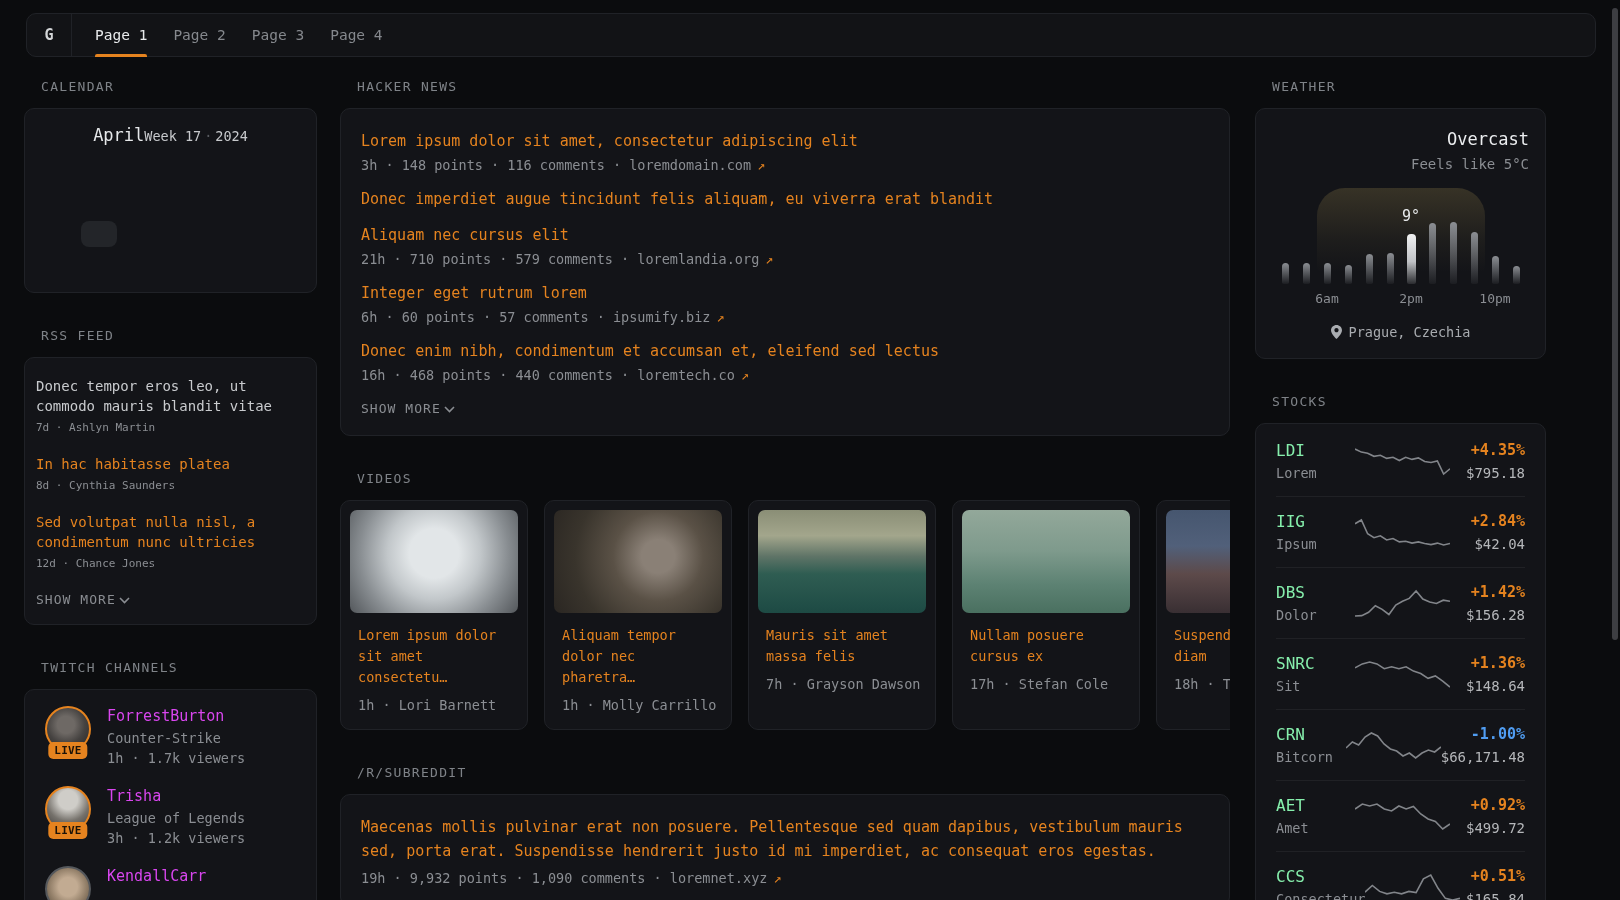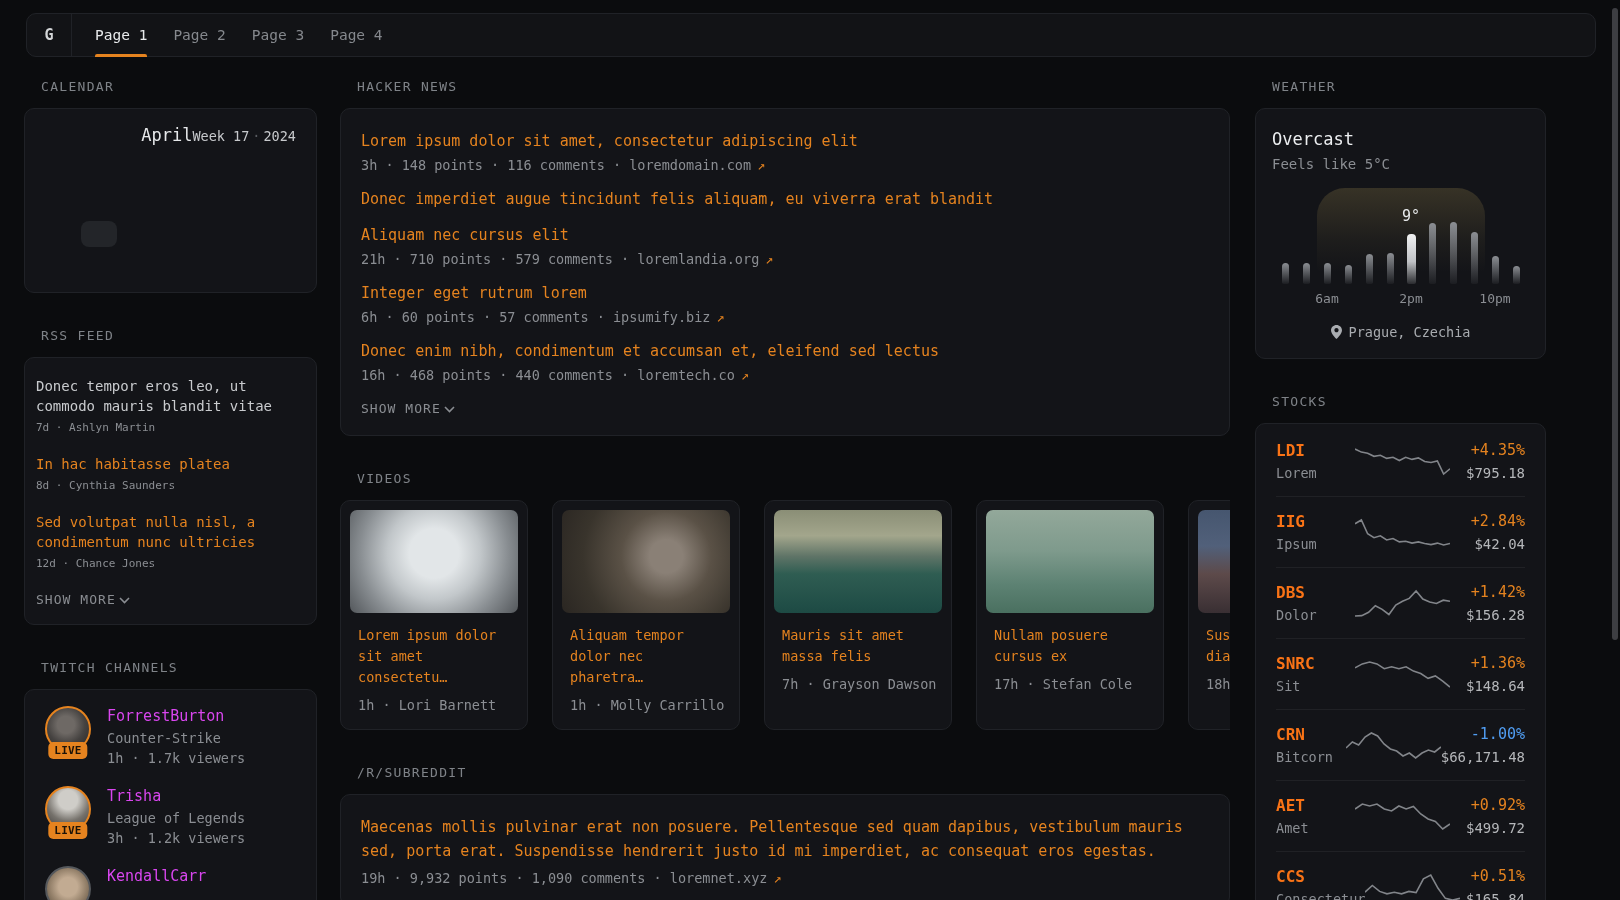--- a/index.html
+++ b/index.html
@@ -25,21 +25,21 @@
   .content{position:absolute;left:24px;top:78px;display:flex;align-items:flex-start}
   .col-left{width:293px}
   .col-mid{width:890px;margin-left:23px}
   .col-right{width:291px;margin-left:25px}
   .section{margin-bottom:34px}
   .section-label{font-size:13px;letter-spacing:.10em;color:#7f8388;margin:0 0 12px 17px;line-height:18px}
   .card{background:var(--card);border:1px solid var(--border);border-radius:10px}
 
   
   .cal-card{padding:16px 20px 14px}
-  .cal-head{display:flex;justify-content:flex-end;align-items:baseline}
+  .cal-head{display:flex;justify-content:center;align-items:baseline}
   .cal-month{font-size:17px;color:#e6e8ea}
   .cal-week{font-size:13.5px;color:#c7c9cc}
   .cal-week .sep{color:#595c61;padding:0 3px}
   .cal-grid{display:grid;grid-template-columns:repeat(7,1fr);row-gap:5px;margin-top:14px;text-align:center}
   .cal-cell{height:26px;line-height:26px;font-size:13.5px;color:#c3c5c8}
   .cal-cell.hdr{color:#55585d;font-size:12.5px}
   .cal-cell.dim{color:#55585d}
   .cal-cell.sel{background:#232529;border-radius:8px;color:#f0f1f2}
 
   
@@ -70,39 +70,39 @@
   .tw-cat:empty,.tw-meta:empty{display:none}
 
   
   .hn-card{padding:22px 20px 16px}
   .hn-item{margin-bottom:15px}
   .hn-title{font-size:15px;line-height:21px;color:var(--accent);cursor:pointer}
   .hn-meta{font-size:13.5px;line-height:18px;color:var(--muted);margin-top:4px}
   .ext{color:var(--accent);margin-left:6px}
 
   
-  .video-row{display:flex;gap:24px;overflow:hidden}
+  .video-row{display:flex;gap:16px;overflow:hidden}
   .video-card{width:188px;flex:none;padding:9px 9px 14px;cursor:pointer}
   .video-thumb{width:100%;height:103px;border-radius:7px}
   .thumb-pillars{background:radial-gradient(circle at 50% 42%,#e2e6e8 0 24%,#c2c7ca 45%,#888d91 72%,#53575b 100%)}
   .thumb-camera{background:radial-gradient(circle at 62% 45%,#8a8076 0 14%,#5a5146 38%,#39342c 70%,#2a2622 100%),
     linear-gradient(90deg,#3e4450 0 22%,transparent 60%);background-blend-mode:normal}
   .thumb-sea{background:linear-gradient(180deg,#8a8e76 0%,#a3a68c 25%,#5f7467 45%,#2f5d52 62%,#1d4a44 100%)}
   .thumb-canoe{background:linear-gradient(180deg,#93a89a 0%,#7e9a8c 40%,#5d8273 72%,#4a7060 100%)}
   .thumb-fog{background:linear-gradient(180deg,#46566f 0%,#51607a 35%,#5d4a4a 62%,#392f33 100%)}
   .video-title{font-size:13.5px;line-height:21px;color:var(--accent);margin:12px 8px 0}
   .video-meta{font-size:13.5px;color:var(--muted);margin:8px 8px 0;line-height:19px;white-space:nowrap}
   .video-card:last-child .video-title{max-width:100px}
 
   .sub-card{padding:20px}
   .sub-title{font-size:15px;line-height:24px;color:var(--accent);cursor:pointer}
   .sub-meta{font-size:13.5px;color:var(--muted);margin-top:7px}
 
   
-  .weather-card{padding:18px 16px 18px;text-align:left}
+  .weather-card{padding:18px 16px 18px;text-align:right}
   .w-cond{font-size:17px;color:#eceef0;line-height:24px}
   .w-feels{font-size:14px;color:var(--muted);margin-top:5px}
   .w-chart{position:relative;width:252px;margin:16px auto 0;height:96px}
   .w-daylight{position:absolute;top:0;bottom:0;border-radius:28px 28px 20px 20px;
     background:linear-gradient(180deg,rgba(199,172,94,.20),rgba(199,172,94,.06) 55%,rgba(199,172,94,0) 88%)}
   .w-bars{position:absolute;left:0;right:0;bottom:0;height:68px;display:flex;align-items:flex-end}
   .w-slot{flex:1;display:flex;justify-content:center;align-items:flex-end;height:100%}
   .w-bar{width:7px;border-radius:4px 4px 2px 2px;
     background:linear-gradient(180deg,#8b8e93,rgba(93,96,100,.12))}
   .w-bar.cur{width:9px;background:linear-gradient(180deg,#f1f2f3,#c0c2c5 55%,rgba(150,152,155,.18))}
@@ -111,26 +111,26 @@
   .w-time{position:absolute;transform:translateX(-50%);font-size:13px;color:var(--muted);white-space:nowrap}
   .w-loc{display:flex;justify-content:center;align-items:center;gap:7px;margin-top:15px;
     font-size:13.5px;color:#a9acb0}
   .w-loc svg{flex:none}
 
   
   .stocks-card{padding:2px 20px}
   .stock-row{display:flex;align-items:center;padding:14px 0;border-top:1px solid rgba(255,255,255,.06);cursor:pointer}
   .stock-row:first-child{border-top:none}
   .stock-id{width:96px}
-  .stock-ticker{font-size:16px;font-weight:bold;color:#f97316;line-height:21px}
+  .stock-ticker{font-size:16px;font-weight:normal;color:#86efac;line-height:21px}
   .stock-name{font-size:13.5px;color:var(--muted);margin-top:3px;line-height:18px}
   .stock-spark{flex:1;display:flex;justify-content:center}
   .stock-spark svg{display:block}
   .stock-right{width:92px;text-align:right}
-  .stock-change{font-size:15px;font-weight:normal;color:var(--accent);line-height:21px}
+  .stock-change{font-size:15px;font-weight:bold;color:var(--accent);line-height:21px}
   .stock-change.neg{color:var(--blue)}
   .stock-price{font-size:14px;color:#b5b7ba;margin-top:3px;line-height:18px;white-space:nowrap}
 
   
   .scrollbar{position:absolute;right:0;top:0;width:10px;height:900px}
   .scroll-thumb{position:absolute;right:2px;top:8px;width:6px;height:632px;background:#3d3e42;border-radius:3px}
 </style>
 </head>
 <body>
 

